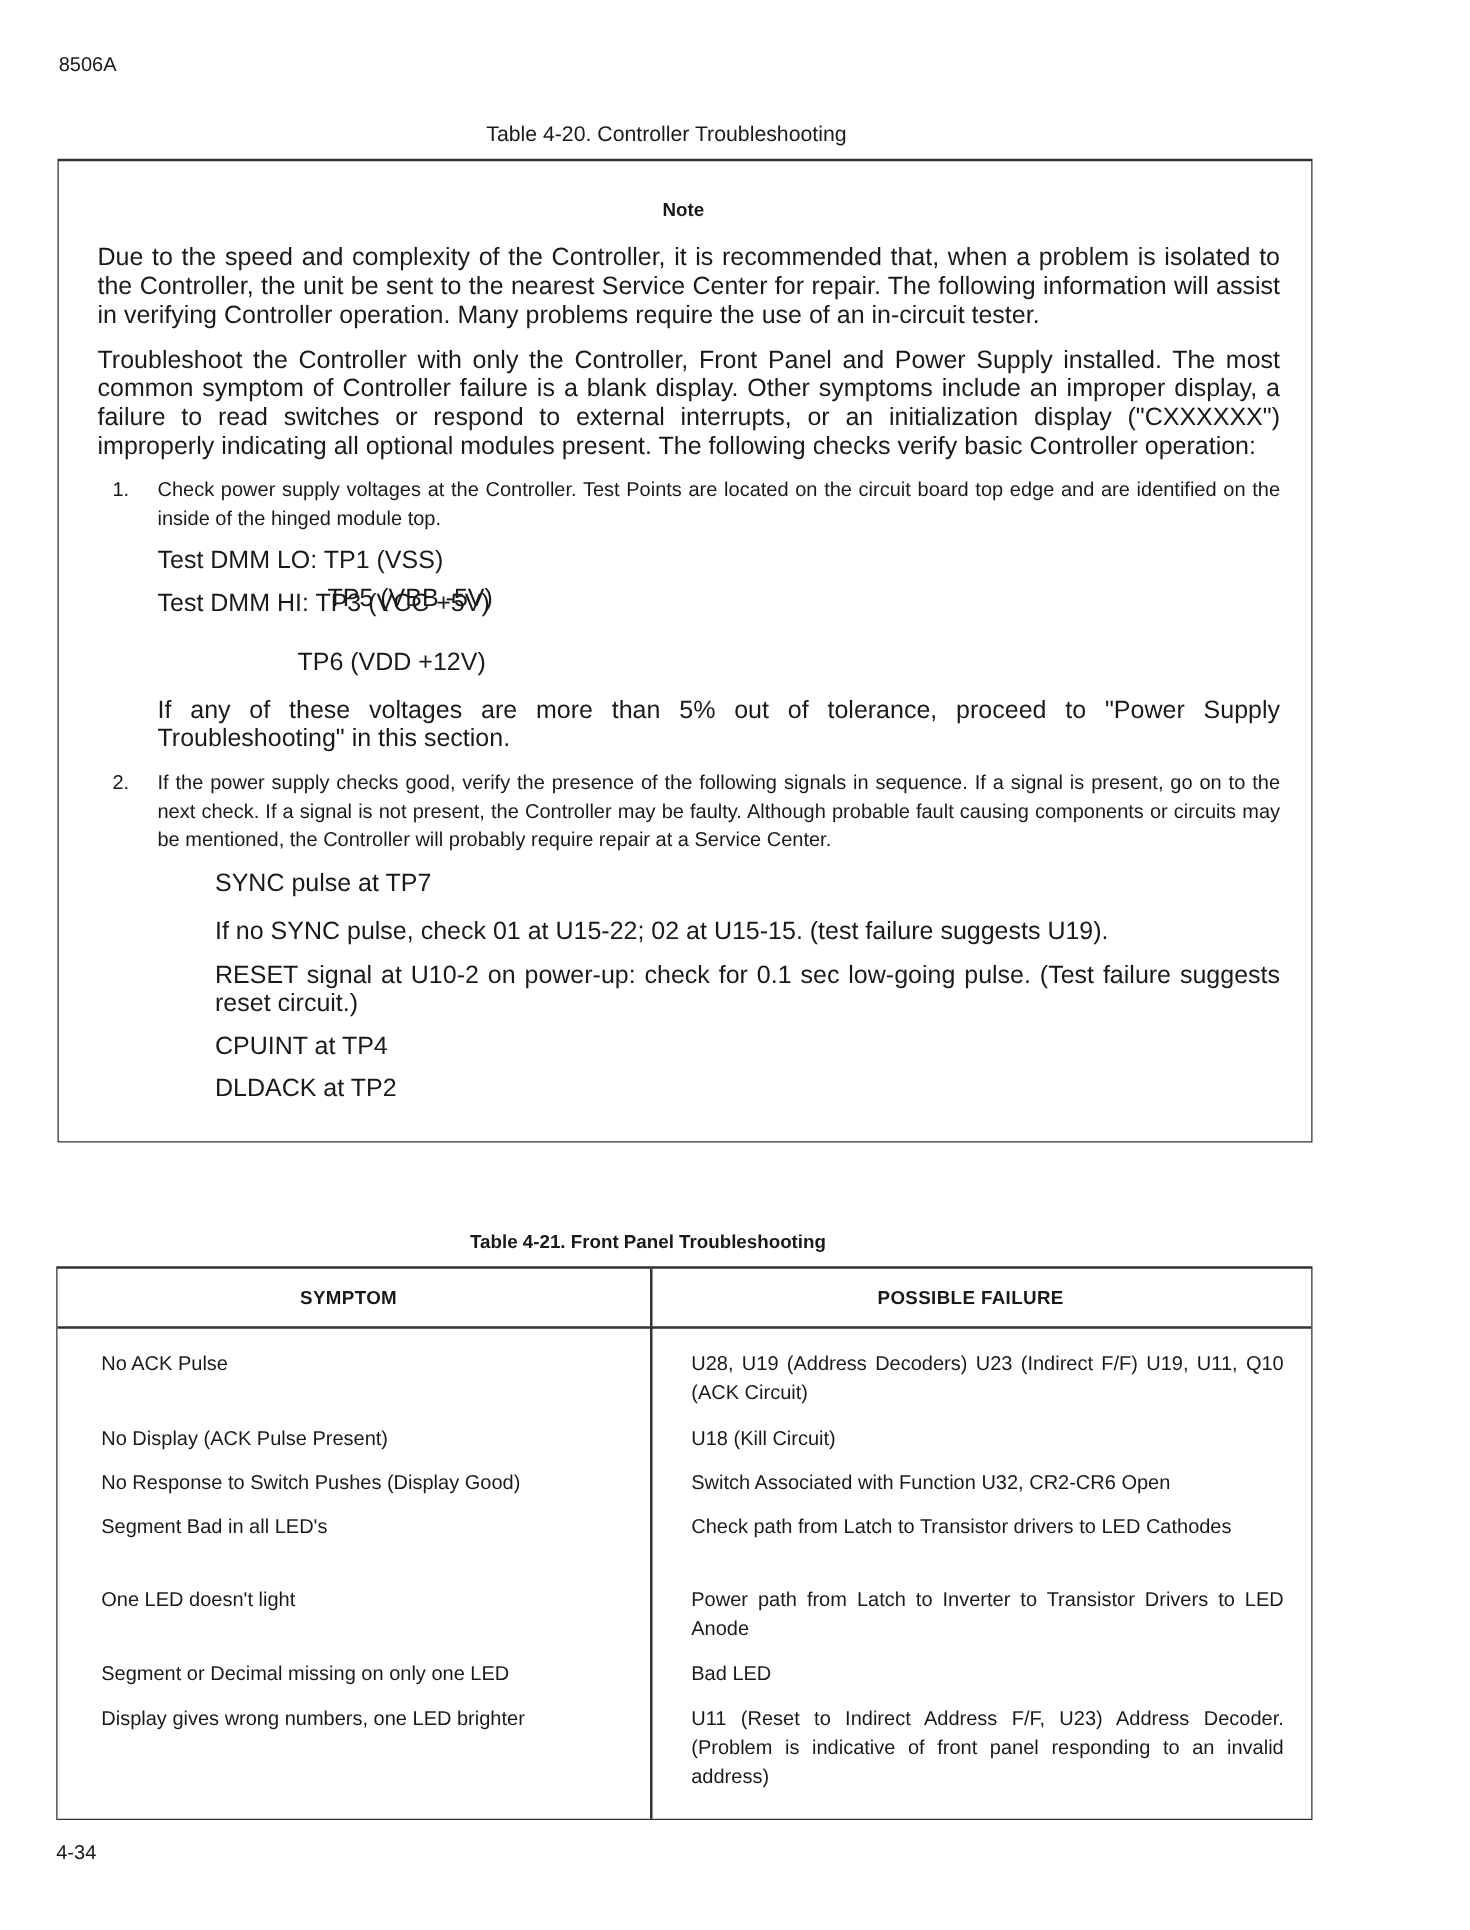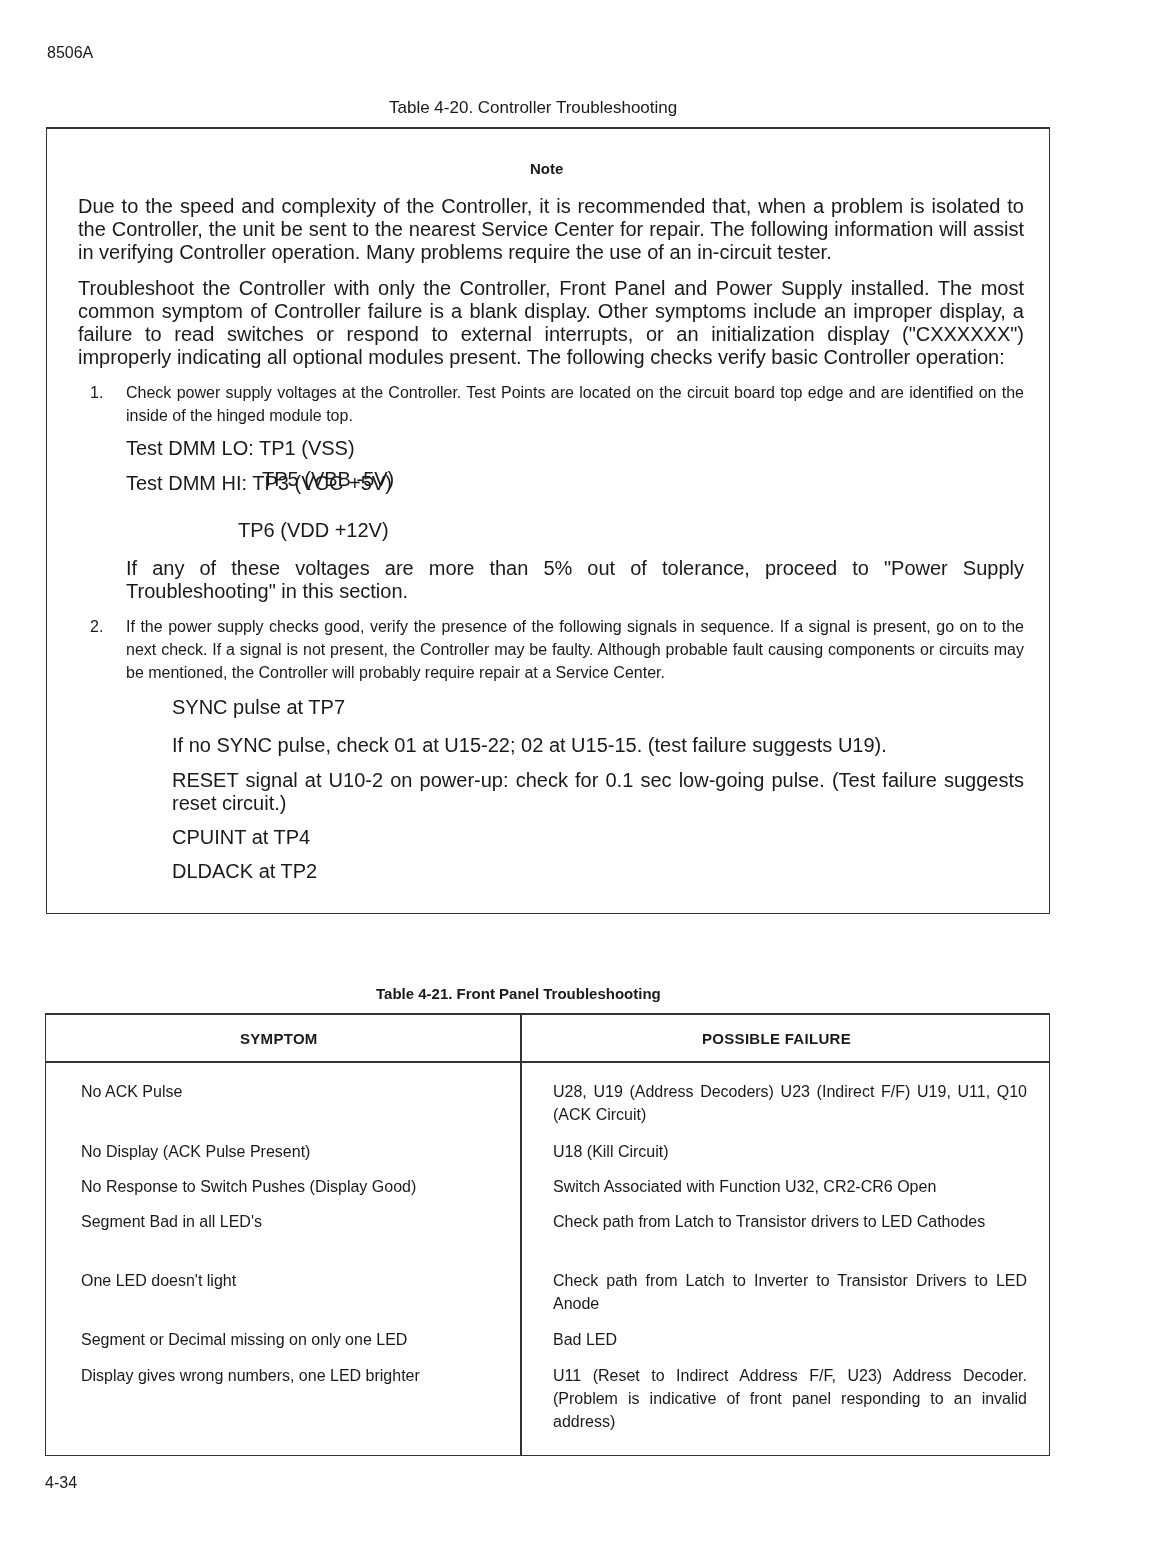--- a/index.html
+++ b/index.html
@@ -84,21 +84,21 @@
 <div class="cell sym" style="top:1140px;">No Display (ACK Pulse Present)</div>
 <div class="cell fail" style="top:1140px;">U18 (Kill Circuit)</div>
 
 <div class="cell sym" style="top:1175px;">No Response to Switch Pushes (Display Good)</div>
 <div class="cell fail" style="top:1175px;">Switch Associated with Function U32, CR2-CR6 Open</div>
 
 <div class="cell sym" style="top:1210px;">Segment Bad in all LED's</div>
 <div class="cell fail" style="top:1210px;">Check path from Latch to Transistor drivers to LED Cathodes</div>
 
 <div class="cell sym" style="top:1269px;">One LED doesn't light</div>
-<div class="cell fail" style="top:1269px;">Check path from Latch to Inverter to Transistor Drivers to LED Anode</div>
+<div class="cell fail" style="top:1269px;">Power path from Latch to Inverter to Transistor Drivers to LED Anode</div>
 
 <div class="cell sym" style="top:1328px;">Segment or Decimal missing on only one LED</div>
 <div class="cell fail" style="top:1328px;">Bad LED</div>
 
 <div class="cell sym" style="top:1364px;">Display gives wrong numbers, one LED brighter</div>
 <div class="cell fail" style="top:1364px;">U11 (Reset to Indirect Address F/F, U23) Address Decoder. (Problem is indicative of front panel responding to an invalid address)</div>
 
 <div class="page-num">4-34</div>
 
 </body></html>

